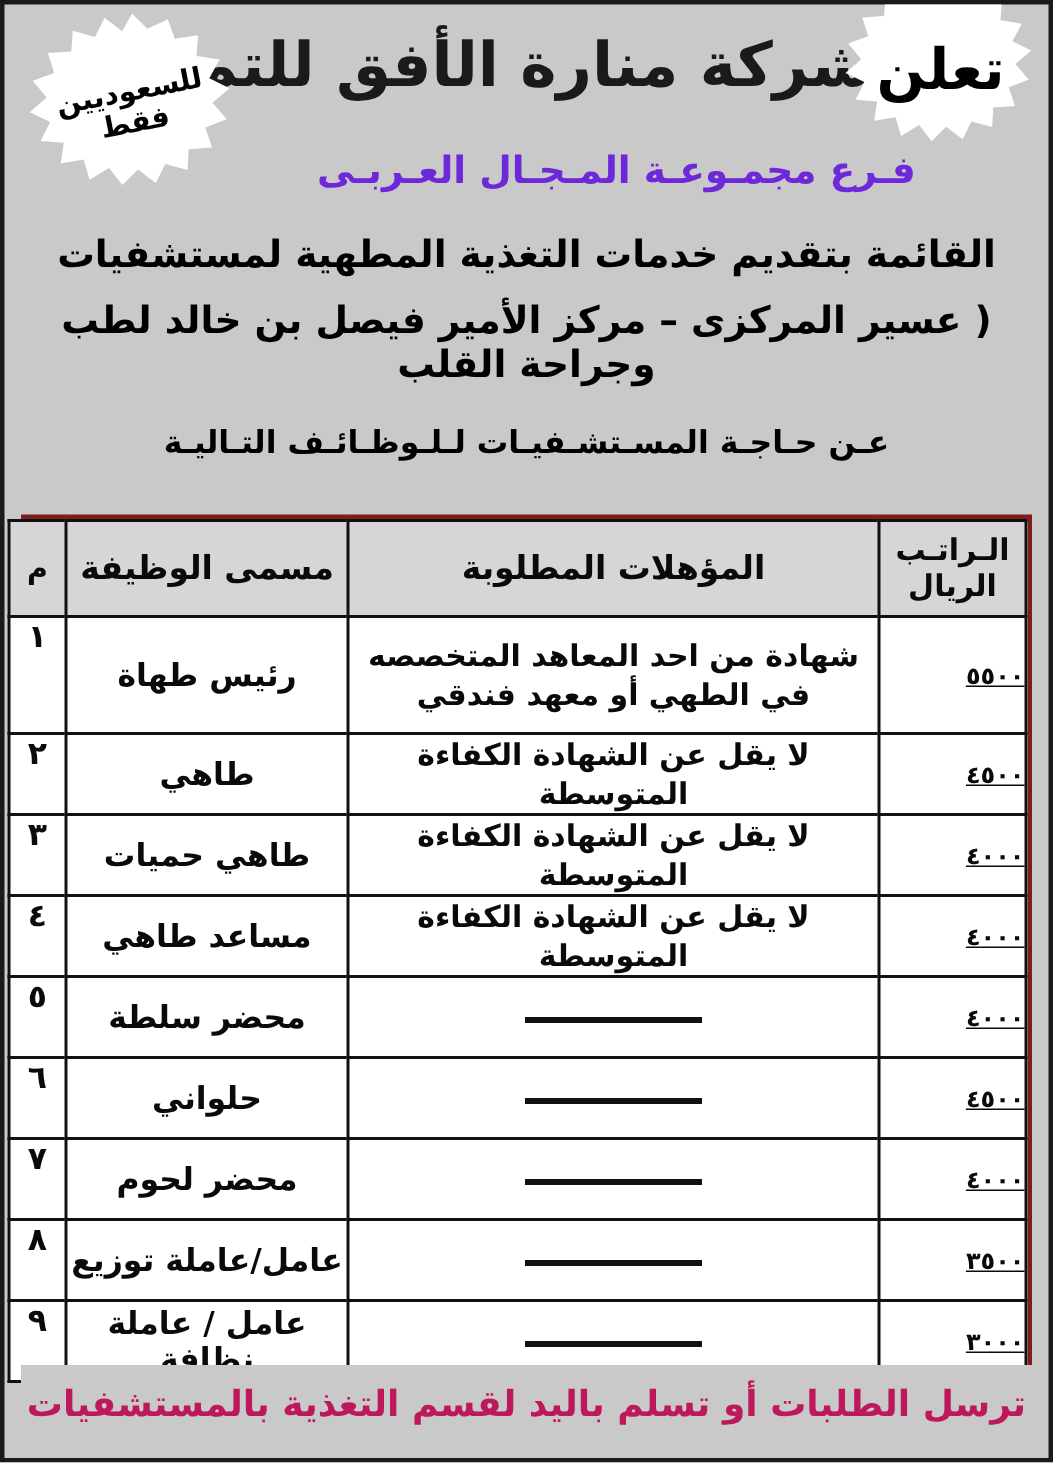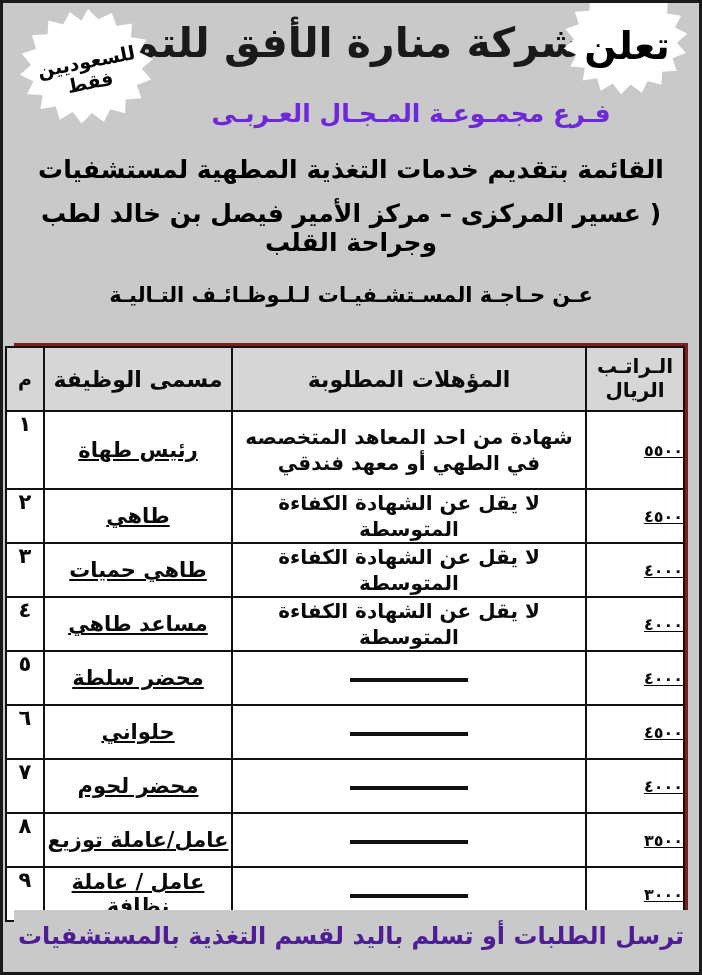--- a/index.html
+++ b/index.html
@@ -177,21 +177,20 @@
     vertical-align: top;
     font-size: 21px;
     font-weight: bold;
     padding-top: 3px;
   }
   td.c-title {
     text-align: center;
     vertical-align: middle;
     font-size: 21px;
     font-weight: bold;
-    text-decoration: underline;
   }
   td.c-qual {
     text-align: center;
     vertical-align: middle;
     font-size: 20px;
     font-weight: bold;
     line-height: 1.3;
     padding: 2px 8px;
   }
   td.c-sal {
@@ -219,21 +218,21 @@
     left: 11px;
     right: 11px;
     bottom: 10px;
     height: 52px;
     display: flex;
     align-items: center;
     justify-content: center;
     text-align: center;
     font-size: 24px;
     font-weight: bold;
-    color: #4c1d95;
+    color: #be185d;
     background: #c9c9c9;
   }
 </style>
 </head>
 <body>
 
 <div class="ad">
 
   <div class="header">
 

